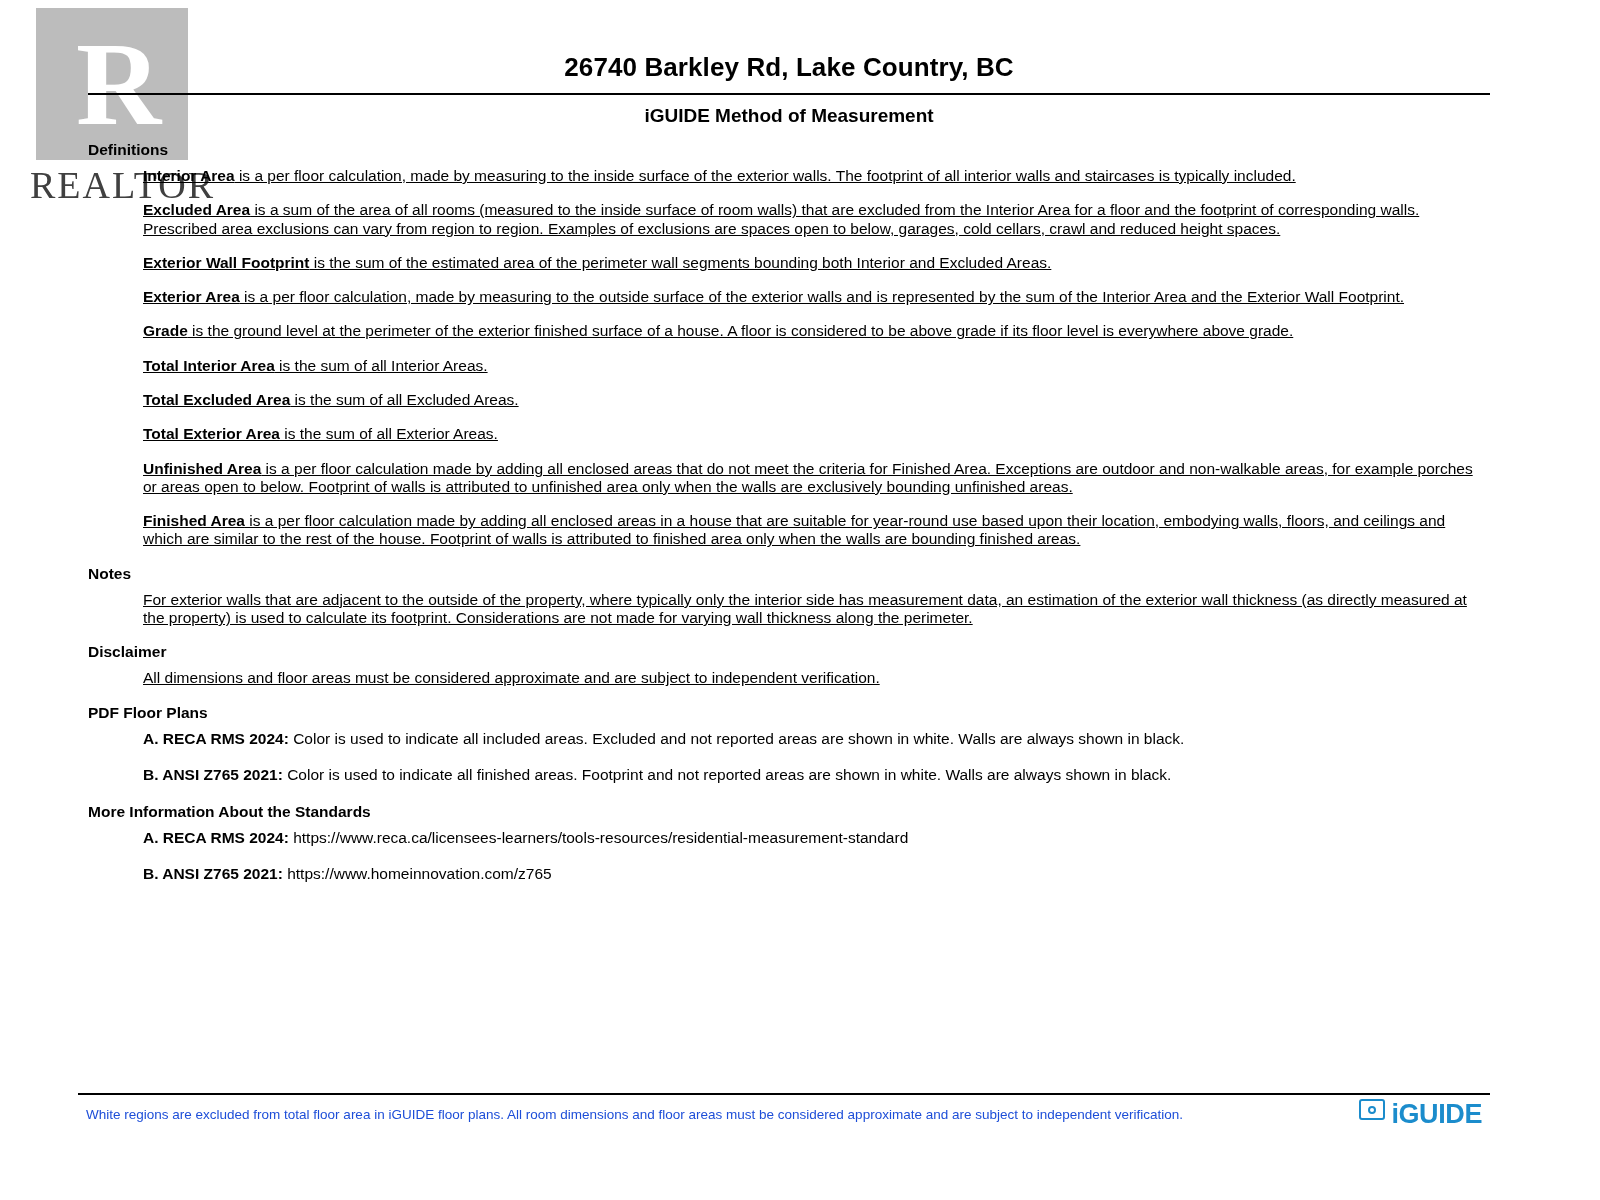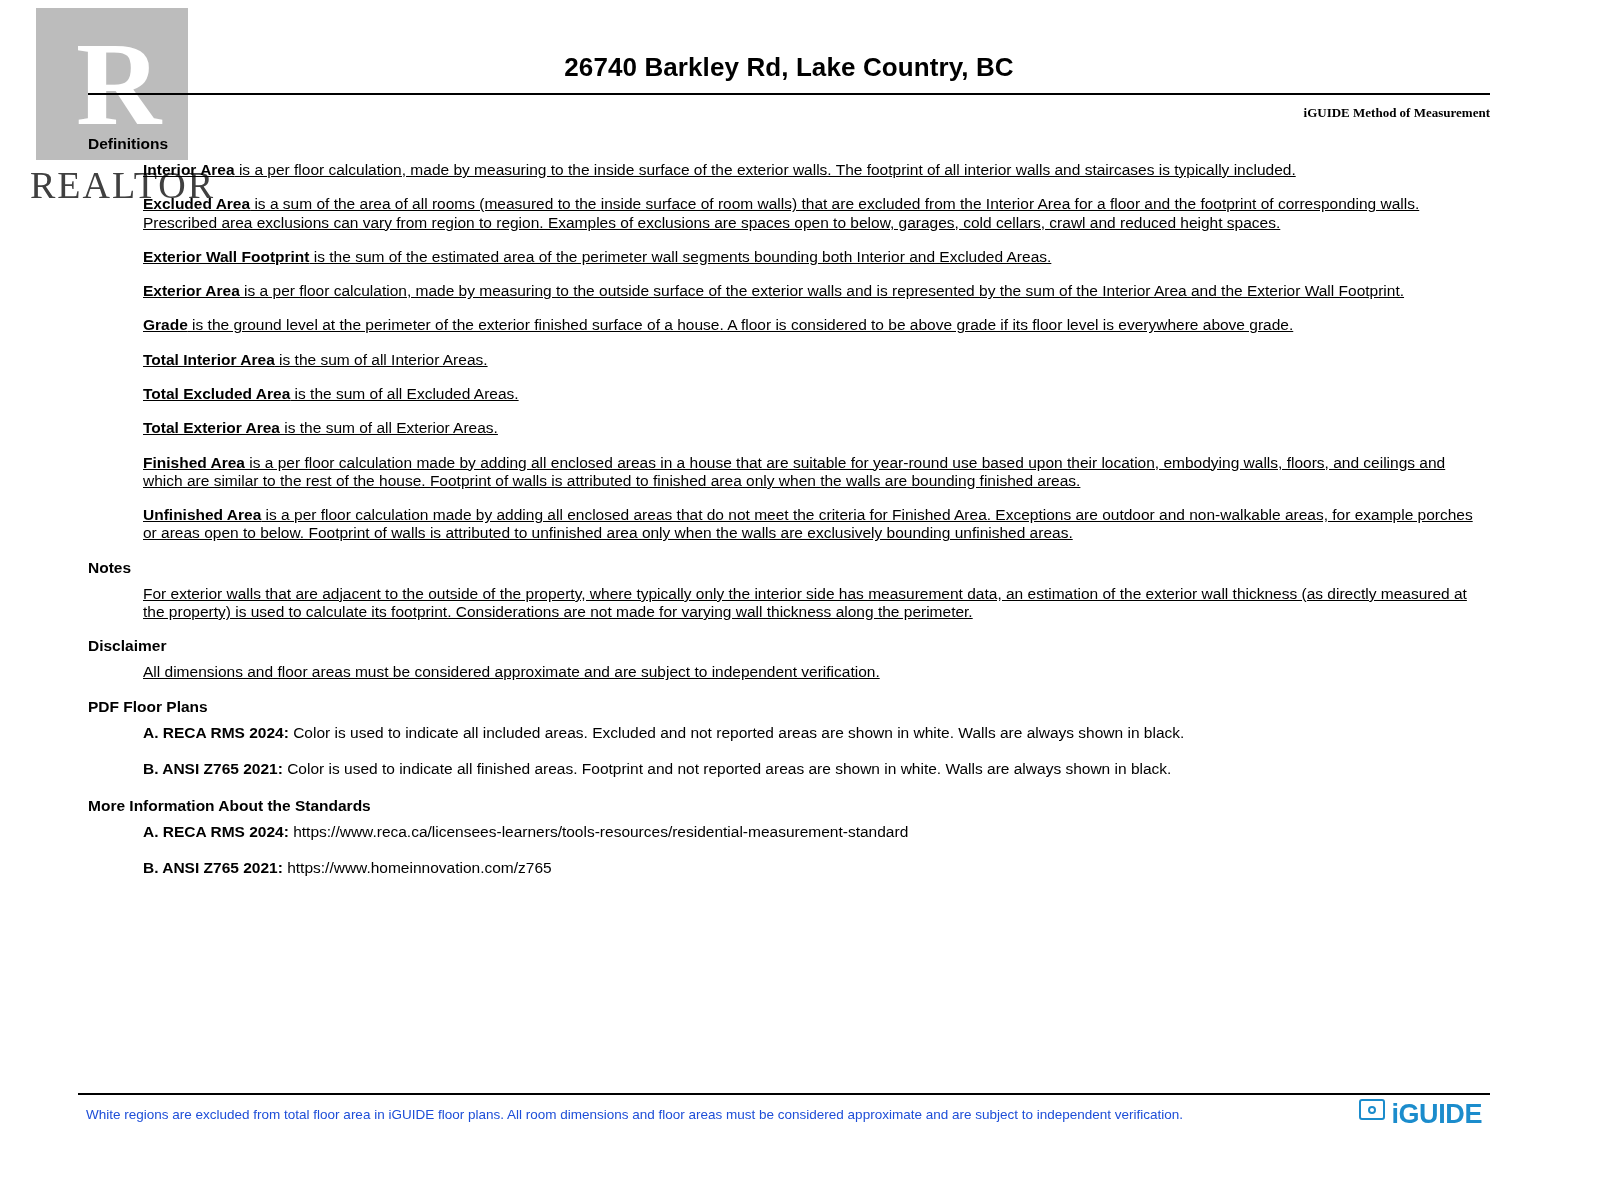--- a/index.html
+++ b/index.html
@@ -68,25 +68,24 @@
     font-weight: bold;
     margin: 52px 0 0 0;
     letter-spacing: 0.1px;
   }
   .hr-top {
     border: 0;
     border-top: 2px solid #000;
     margin: 10px 0 0 0;
   }
   .subtitle {
-    text-align: right;
-    font-size: 13px;
+    text-align: center;
+    font-size: 19px;
     font-weight: bold;
     margin: 10px 0 0 0;
-    font-family: Liberation Serif, serif;
   }
 
   
   .section-heading {
     font-size: 15.5px;
     font-weight: bold;
     margin: 14px 0 8px 0;
   }
   .block {
     margin: 0 0 0 55px;
@@ -185,22 +184,22 @@
   <div class="section-heading">Definitions</div>
   <div class="block">
     <p class="para"><b>Interior Area</b><span> is a per floor calculation, made by measuring to the inside surface of the exterior walls. The footprint of all interior walls and staircases is typically included.</span></p>
     <p class="para"><b>Excluded Area</b><span> is a sum of the area of all rooms (measured to the inside surface of room walls) that are excluded from the Interior Area for a floor and the footprint of corresponding walls. Prescribed area exclusions can vary from region to region. Examples of exclusions are spaces open to below, garages, cold cellars, crawl and reduced height spaces.</span></p>
     <p class="para"><b>Exterior Wall Footprint</b><span> is the sum of the estimated area of the perimeter wall segments bounding both Interior and Excluded Areas.</span></p>
     <p class="para"><b>Exterior Area</b><span> is a per floor calculation, made by measuring to the outside surface of the exterior walls and is represented by the sum of the Interior Area and the Exterior Wall Footprint.</span></p>
     <p class="para"><b>Grade</b><span> is the ground level at the perimeter of the exterior finished surface of a house. A floor is considered to be above grade if its floor level is everywhere above grade.</span></p>
     <p class="para"><b>Total Interior Area</b><span> is the sum of all Interior Areas.</span></p>
     <p class="para"><b>Total Excluded Area</b><span> is the sum of all Excluded Areas.</span></p>
     <p class="para"><b>Total Exterior Area</b><span> is the sum of all Exterior Areas.</span></p>
+    <p class="para"><b>Unfinished Area</b><span> is a per floor calculation made by adding all enclosed areas that do not meet the criteria for Finished Area. Exceptions are outdoor and non-walkable areas, for example porches or areas open to below. Footprint of walls is attributed to unfinished area only when the walls are exclusively bounding unfinished areas.</span></p>
     <p class="para"><b>Finished Area</b><span> is a per floor calculation made by adding all enclosed areas in a house that are suitable for year-round use based upon their location, embodying walls, floors, and ceilings and which are similar to the rest of the house. Footprint of walls is attributed to finished area only when the walls are bounding finished areas.</span></p>
-    <p class="para"><b>Unfinished Area</b><span> is a per floor calculation made by adding all enclosed areas that do not meet the criteria for Finished Area. Exceptions are outdoor and non-walkable areas, for example porches or areas open to below. Footprint of walls is attributed to unfinished area only when the walls are exclusively bounding unfinished areas.</span></p>
   </div>
 
   <div class="section-heading notes-head">Notes</div>
   <div class="block">
     <p class="para">For exterior walls that are adjacent to the outside of the property, where typically only the interior side has measurement data, an estimation of the exterior wall thickness (as directly measured at the property) is used to calculate its footprint. Considerations are not made for varying wall thickness along the perimeter.</p>
   </div>
 
   <div class="section-heading">Disclaimer</div>
   <div class="block">
     <p class="para">All dimensions and floor areas must be considered approximate and are subject to independent verification.</p>

